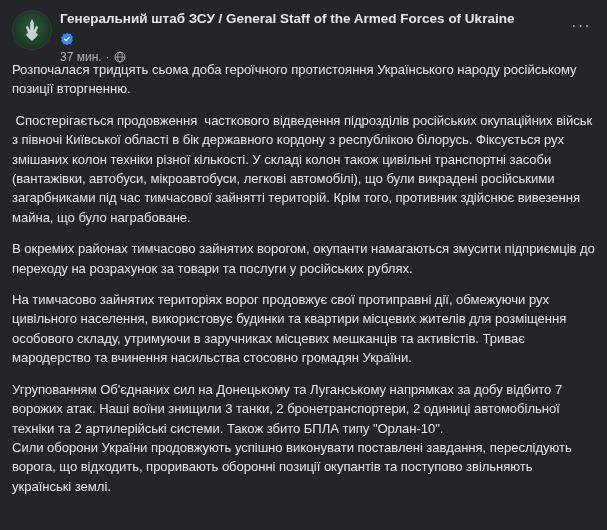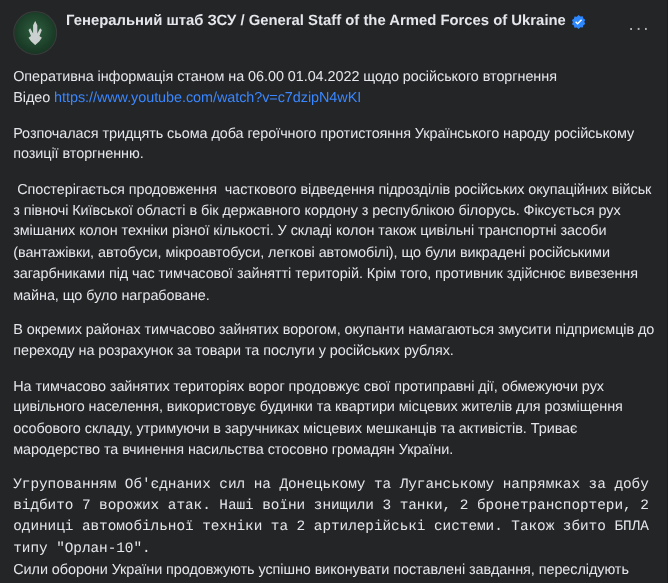--- a/index.html
+++ b/index.html
@@ -49,23 +49,24 @@
     clip-path: polygon(50% 0%, 62% 18%, 62% 52%, 78% 30%, 88% 38%, 74% 62%, 88% 70%, 74% 84%, 50% 100%, 26% 84%, 12% 70%, 26% 62%, 12% 38%, 22% 30%, 38% 52%, 38% 18%);
     opacity: 0.92;
   }
   .head-text {
     flex: 1 1 auto;
     min-width: 0;
     padding-top: 1px;
   }
   .name-row {
     display: flex;
-    align-items: flex-end;
+    align-items: flex-start;
     gap: 5px;
     line-height: 16px;
+    flex-direction: column;
   }
   .page-name {
     font-size: 13.5px;
     font-weight: bold;
     color: #e4e6eb;
     white-space: nowrap;
     overflow: hidden;
     text-overflow: ellipsis;
   }
   .verified {
@@ -106,21 +107,21 @@
     margin-top: 8px;
     font-size: 13.1px;
     line-height: 19.4px;
     color: #e4e6eb;
     letter-spacing: -0.05px;
   }
   .para {
     margin: 0 0 12px 0;
     white-space: pre-wrap;
   }
-  .para.tight { margin-bottom: 0; font-family: Liberation Mono, monospace; }
+  .para.tight { margin-bottom: 0; }
   .link {
     color: #3a87ff;
     text-decoration: none;
     word-break: break-all;
   }
 </style>
 </head>
 <body>
 
 <div class="post">
@@ -132,27 +133,37 @@
     <div class="head-text">
       <div class="name-row">
         <span class="page-name">Генеральний штаб ЗСУ / General Staff of the Armed Forces of Ukraine</span>
         <span class="verified">
           <svg viewBox="0 0 16 16" width="14" height="14" aria-hidden="true">
             <path fill="#2d88ff" d="M8 0.7l1.9 1.5 2.4-.2.6 2.3 2 1.3-1 2.2 1 2.2-2 1.3-.6 2.3-2.4-.2L8 15.3l-1.9-1.5-2.4.2-.6-2.3-2-1.3 1-2.2-1-2.2 2-1.3.6-2.3 2.4.2z"></path>
             <path fill="#ffffff" d="M6.9 10.8L4.4 8.3l1-1 1.5 1.5 3.7-3.7 1 1z"></path>
           </svg>
         </span>
       </div>
+      <div class="meta-row">
+        <span>37 мин.</span>
+        <span>·</span>
+        <span class="globe-icon">
+          <svg viewBox="0 0 16 16" width="12" height="12" aria-hidden="true">
+            <circle cx="8" cy="8" r="6.6" fill="none" stroke="#b0b3b8" stroke-width="1.2"></circle>
+            <ellipse cx="8" cy="8" rx="3" ry="6.6" fill="none" stroke="#b0b3b8" stroke-width="1.1"></ellipse>
+            <line x1="1.4" y1="8" x2="14.6" y2="8" stroke="#b0b3b8" stroke-width="1.1"></line>
+          </svg>
+        </span>
+      </div>
     </div>
     <div class="menu-dots">···</div>
   </div>
 
   <div class="body-text">
 
-    <div class="para"><span>Оперативна інформація станом на 06.00 01.04.2022 щодо російського вторгнення</span><br><span>Відео </span><a class="link" href="#">https://www.youtube.com/watch?v=c7dzipN4wKI</a></div>
 
     <div class="para">Розпочалася тридцять сьома доба героїчного протистояння Українського народу російському позиції вторгненню.</div>
 
     <div class="para"> Спостерігається продовження  часткового відведення підрозділів російських окупаційних військ з півночі Київської області в бік державного кордону з республікою білорусь. Фіксується рух змішаних колон техніки різної кількості. У складі колон також цивільні транспортні засоби (вантажівки, автобуси, мікроавтобуси, легкові автомобілі), що були викрадені російськими загарбниками під час тимчасової зайнятті територій. Крім того, противник здійснює вивезення майна, що було нагpaбоване.</div>
 
     <div class="para">В окремих районах тимчасово зайнятих ворогом, окупанти намагаються змусити підприємців до переходу на розрахунок за товари та послуги у російських рублях.</div>
 
     <div class="para">На тимчасово зайнятих територіях ворог продовжує свої протиправні дії, обмежуючи рух цивільного населення, використовує будинки та квартири місцевих жителів для розміщення особового складу, утримуючи в заручниках місцевих мешканців та активістів. Триває мародерство та вчинення насильства стосовно громадян України.</div>
 
     <div class="para tight">Угрупованням Об'єднаних сил на Донецькому та Луганському напрямках за добу відбито 7 ворожих атак. Наші воїни знищили 3 танки, 2 бронетранспортери, 2 одиниці автомобільної техніки та 2 артилерійські системи. Також збито БПЛА типу "Орлан-10".</div>

